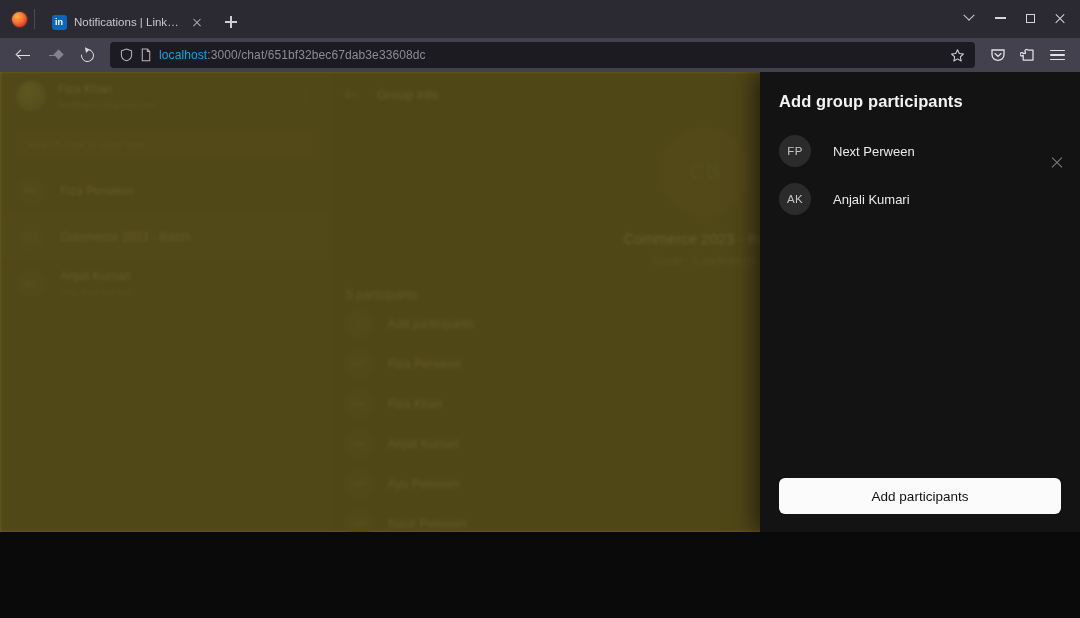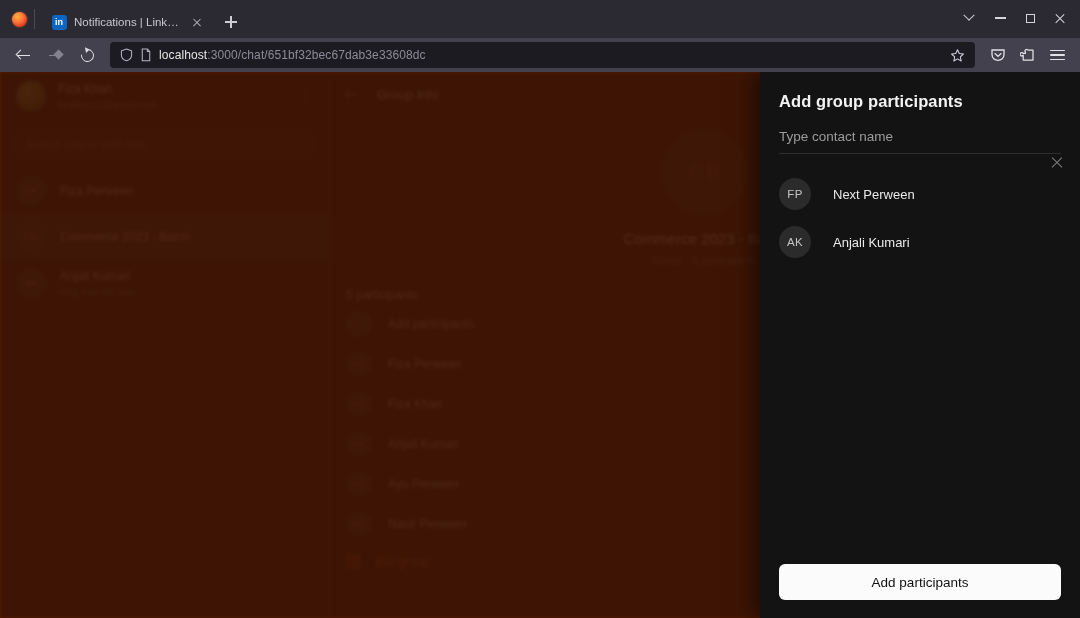--- a/index.html
+++ b/index.html
@@ -4,21 +4,21 @@
 <style>
   * { margin:0; padding:0; box-sizing:border-box; }
   html, body {
     width:1080px; height:618px; overflow:hidden;
     background:#0a0a0a;
     font-family:"Liberation Sans", sans-serif;
     -webkit-font-smoothing:antialiased;
   }
 
   
-  .browser { width:1080px; height:618px; display:flex; flex-direction:column; }
+  .browser { width:1080px; height:532px; display:flex; flex-direction:column; }
 
   .tabstrip {
     height:38px; background:#2b2a33; display:flex; align-items:flex-end;
     padding:0 6px; flex:0 0 38px; position:relative;
   }
   .ff-logo {
     width:26px; height:38px; display:flex; align-items:center; justify-content:center;
     flex:0 0 26px;
   }
   .ff-logo .dot {
@@ -117,30 +117,30 @@
     flex:1 1 auto; height:26px; background:#1c1b22; border-radius:4px;
     display:flex; align-items:center; gap:7px; padding:0 10px; margin:0 6px;
     min-width:0;
   }
   .shield-ic { width:13px; height:14px; flex:0 0 13px; }
   .page-ic   { width:12px; height:14px; flex:0 0 12px; }
   .url-text {
     flex:1 1 auto; font-size:12px; color:#8d8b96; white-space:nowrap;
     overflow:hidden; text-overflow:ellipsis; letter-spacing:.1px;
   }
-  .url-text b { color:#e5e5e5; font-weight:normal; }
+  .url-text b { color:#0ea5e9; font-weight:normal; }
   .star { width:15px; height:15px; flex:0 0 15px; }
 
   .navbar-right { display:flex; align-items:center; gap:1px; }
   .navbar-right .navbtn { width:29px; }
   .ham { width:15px; display:flex; flex-direction:column; gap:3px; }
   .ham span { height:1.5px; background:#e3e1e8; border-radius:1px; }
 
   
-  .page { flex:1 1 auto; position:relative; background:#c2410c; overflow:hidden; }
+  .page { flex:1 1 auto; position:relative; background:#fde047; overflow:hidden; }
 
   
   .app-dim {
     position:absolute; inset:0; display:flex;
     filter:blur(1.6px); opacity:.30;
   }
   .app-sidebar { width:330px; flex:0 0 330px; background:#0b0b0b; border-right:1px solid #141414; }
   .sb-profile { display:flex; align-items:center; gap:12px; padding:12px 16px; height:48px; }
   .sb-avatar {
     width:30px; height:30px; border-radius:50%; flex:0 0 30px;
@@ -426,23 +426,20 @@
       </div>
     </div>
 
     <div class="veil"></div>
 
     <div class="drawer">
       <div class="dr-close"></div>
 
       <div class="dr-title">Add group participants</div>
 
-      <div class="dr-input-wrap">
-        <input class="dr-input" type="text" placeholder="Type contact name" style="">
-      </div>
 
       <div class="dr-list">
         <div class="dr-contact">
           <div class="dr-ava">FP</div>
           <div class="dr-cname">Next Perween</div>
         </div>
         <div class="dr-contact">
           <div class="dr-ava">AK</div>
           <div class="dr-cname">Anjali Kumari</div>
         </div>

